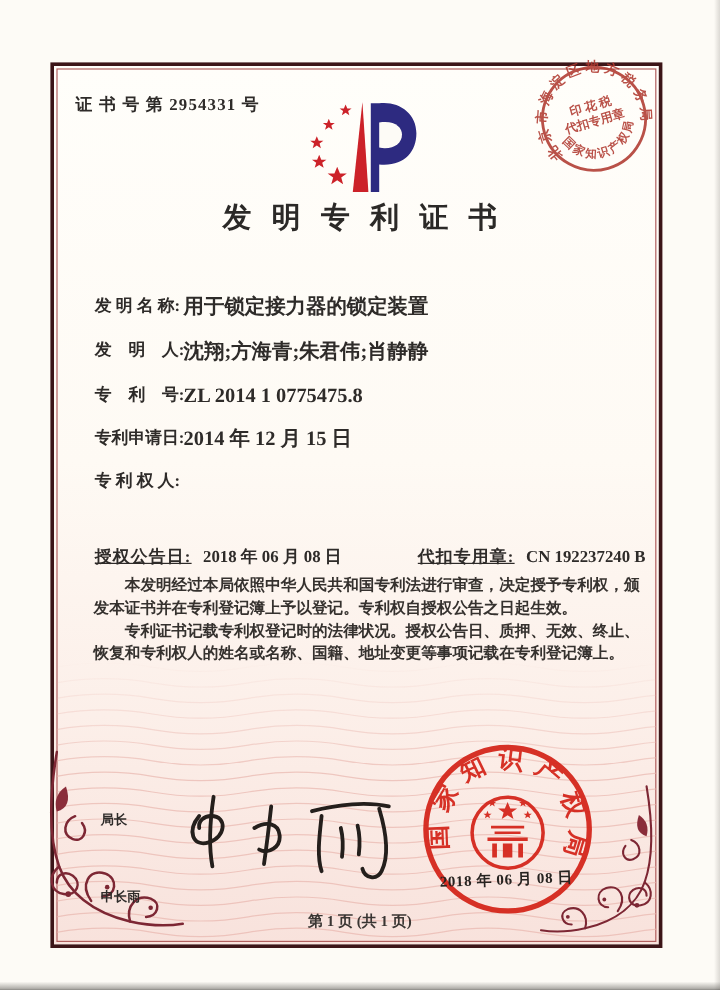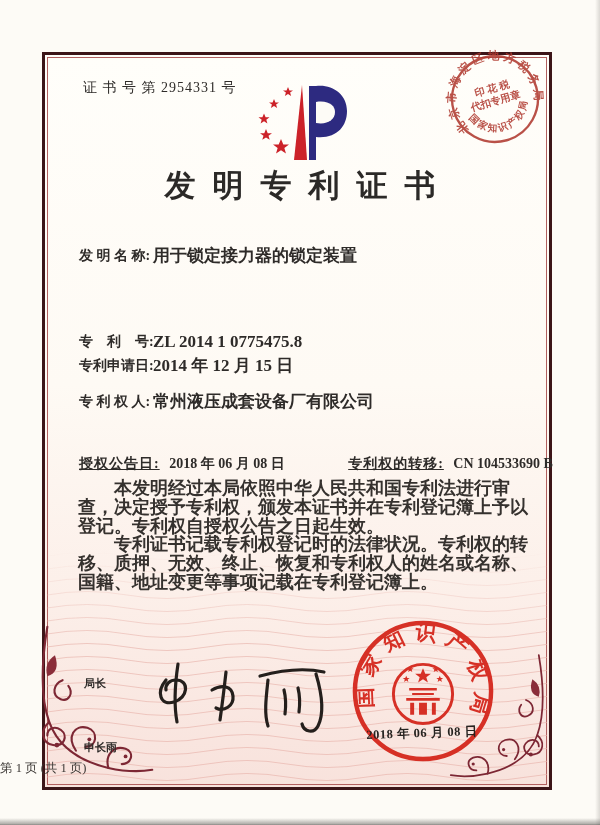--- a/index.html
+++ b/index.html
@@ -14,31 +14,31 @@
   .frame{position:absolute;left:42px;top:52px;width:510px;height:738px;
     border:3px solid #3c1518;box-sizing:border-box;
     background:linear-gradient(180deg,#fffefa 0%,#fefaf4 45%,#fcefe9 74%,#f8e2dc 100%);}
   .frame-inner{position:absolute;inset:2px;border:1px solid #b2605f;}
   .waves{position:absolute;left:2px;right:2px;bottom:2px;height:235px;opacity:.65;
     -webkit-mask-image:linear-gradient(180deg,transparent 0%,#000 40%);
     mask-image:linear-gradient(180deg,transparent 0%,#000 40%);}
 
   .content{position:absolute;inset:0;color:#2e2b29;}
   .abs{position:absolute;}
-  .cert-no{left:63px;top:79px;font-size:14px;font-weight:400;letter-spacing:1px;margin-left:20px;}
-  .title{left:0;right:0;top:165px;text-align:center;font-size:31px;font-weight:700;
+  .cert-no{left:63px;top:79px;font-size:14px;font-weight:700;letter-spacing:1px;}
+  .title{left:0;right:0;top:165px;text-align:center;font-size:24px;font-weight:700;
     letter-spacing:17px;text-indent:17px;color:#2b2927;}
   .row{left:79px;font-size:14px;font-weight:700;display:flex;align-items:flex-end;line-height:19px;}
   .f-label{display:inline-block;width:74px;flex:0 0 74px;white-space:pre;}
   .f-value{font-size:17px;}
   .grant-label{display:inline-block;font-weight:700;text-decoration:underline;}
-  .paras{left:78px;top:479px;width:464px;font-size:18px;line-height:18.8px;font-weight:600;color:#35312e;}
+  .paras{left:78px;top:479px;width:464px;font-size:13px;line-height:18.8px;font-weight:600;color:#35312e;}
   .paras p{margin:0;text-indent:2em;}
   .signer{left:84px;font-size:11px;font-weight:700;}
-  .footer{left:0;right:0;top:760px;text-align:left;font-size:12.5px;font-weight:400;color:#3a3633;}
+  .footer{left:0;right:0;top:760px;text-align:center;font-size:12.5px;font-weight:700;color:#3a3633;}
   .seal-date{left:352px;top:725px;width:140px;text-align:center;font-size:12.5px;font-weight:700;
     color:#262320;letter-spacing:.5px;transform:rotate(-2deg);}
 
   .logo{left:240px;top:82px;}
   .tax-stamp{left:436px;top:40px;opacity:.88;}
   .sipo-seal{left:349px;top:617px;opacity:.93;}
   .signature{left:148px;top:650px;}
   .fl-left{left:34px;top:622px;}
   .fl-right{left:442px;top:652px;transform:scaleX(-1);}
   svg text{font-family:"Liberation Serif","DejaVu Serif",serif;}
@@ -115,43 +115,46 @@
       <path fill="#fdfbf6" d="M76,20 C89,18 95,24 95,30 C95,38 87,43 76,41 Z"></path>
       <path fill="#cc2229" d="M62,3 L54,78 L67,78 Z"></path>
     </svg>
 
     <div class="abs title">发明专利证书</div>
 
     <div class="abs row" style="top:246px">
       <span class="f-label">发 明 名 称:</span>
       <span class="f-value">用于锁定接力器的锁定装置</span>
     </div>
-    <div class="abs row" style="top:332px">
+    <div class="abs row" style="top:283px">
+      <span class="f-label">发　明　人:</span>
+      <span class="f-value">沈翔;方海青;朱君伟;肖静静</span>
+    </div>
+    <div class="abs row" style="top:320px">
       <span class="f-label">专　利　号:</span>
       <span class="f-value">ZL 2014 1 0775475.8</span>
     </div>
     <div class="abs row" style="top:356px">
       <span class="f-label">专利申请日:</span>
       <span class="f-value">2014 年 12 月 15 日</span>
     </div>
     <div class="abs row" style="top:392px">
       <span class="f-label">专 利 权 人:</span>
-      <span class="f-value">常州液压成套设备厂有限公司</span>
     </div>
 
     <div class="abs" style="left:79px;top:455px;font-size:14px;font-weight:700;">
       <span class="grant-label" style="letter-spacing:1px">授权公告日:</span>
       <span style="margin-left:6px">2018 年 06 月 08 日</span>
-      <span class="grant-label" style="margin-left:60px;letter-spacing:1px">专利权的转移:</span>
-      <span style="margin-left:6px">CN 104533690 B</span>
+      <span class="grant-label" style="margin-left:60px;letter-spacing:1px">代扣专用章:</span>
+      <span style="margin-left:6px">CN 192237240 B</span>
     </div>
 
     <div class="abs paras">
       <p>本发明经过本局依照中华人民共和国专利法进行审查，决定授予专利权，颁发本证书并在专利登记簿上予以登记。专利权自授权公告之日起生效。</p>
-      <p>专利证书记载专利权登记时的法律状况。专利权的转移、质押、无效、终止、恢复和专利权人的姓名或名称、国籍、地址变更等事项记载在专利登记簿上。</p>
+      <p>专利证书记载专利权登记时的法律状况。授权公告日、质押、无效、终止、恢复和专利权人的姓名或名称、国籍、地址变更等事项记载在专利登记簿上。</p>
     </div>
 
     <div class="abs signer" style="top:676px">局长</div>
     <div class="abs signer" style="top:740px">申长雨</div>
 
     <svg class="abs signature" width="185" height="85" viewBox="0 0 185 85">
       <g fill="none" stroke="#241f1c" stroke-width="3.2" stroke-linecap="round">
         <path d="M30,14 C27,34 26,56 29,72"></path>
         <path d="M18,30 C8,42 12,56 26,52 C40,48 42,30 28,30 C22,30 17,34 18,40"></path>
         <path d="M78,22 C76,40 74,56 72,70"></path>

